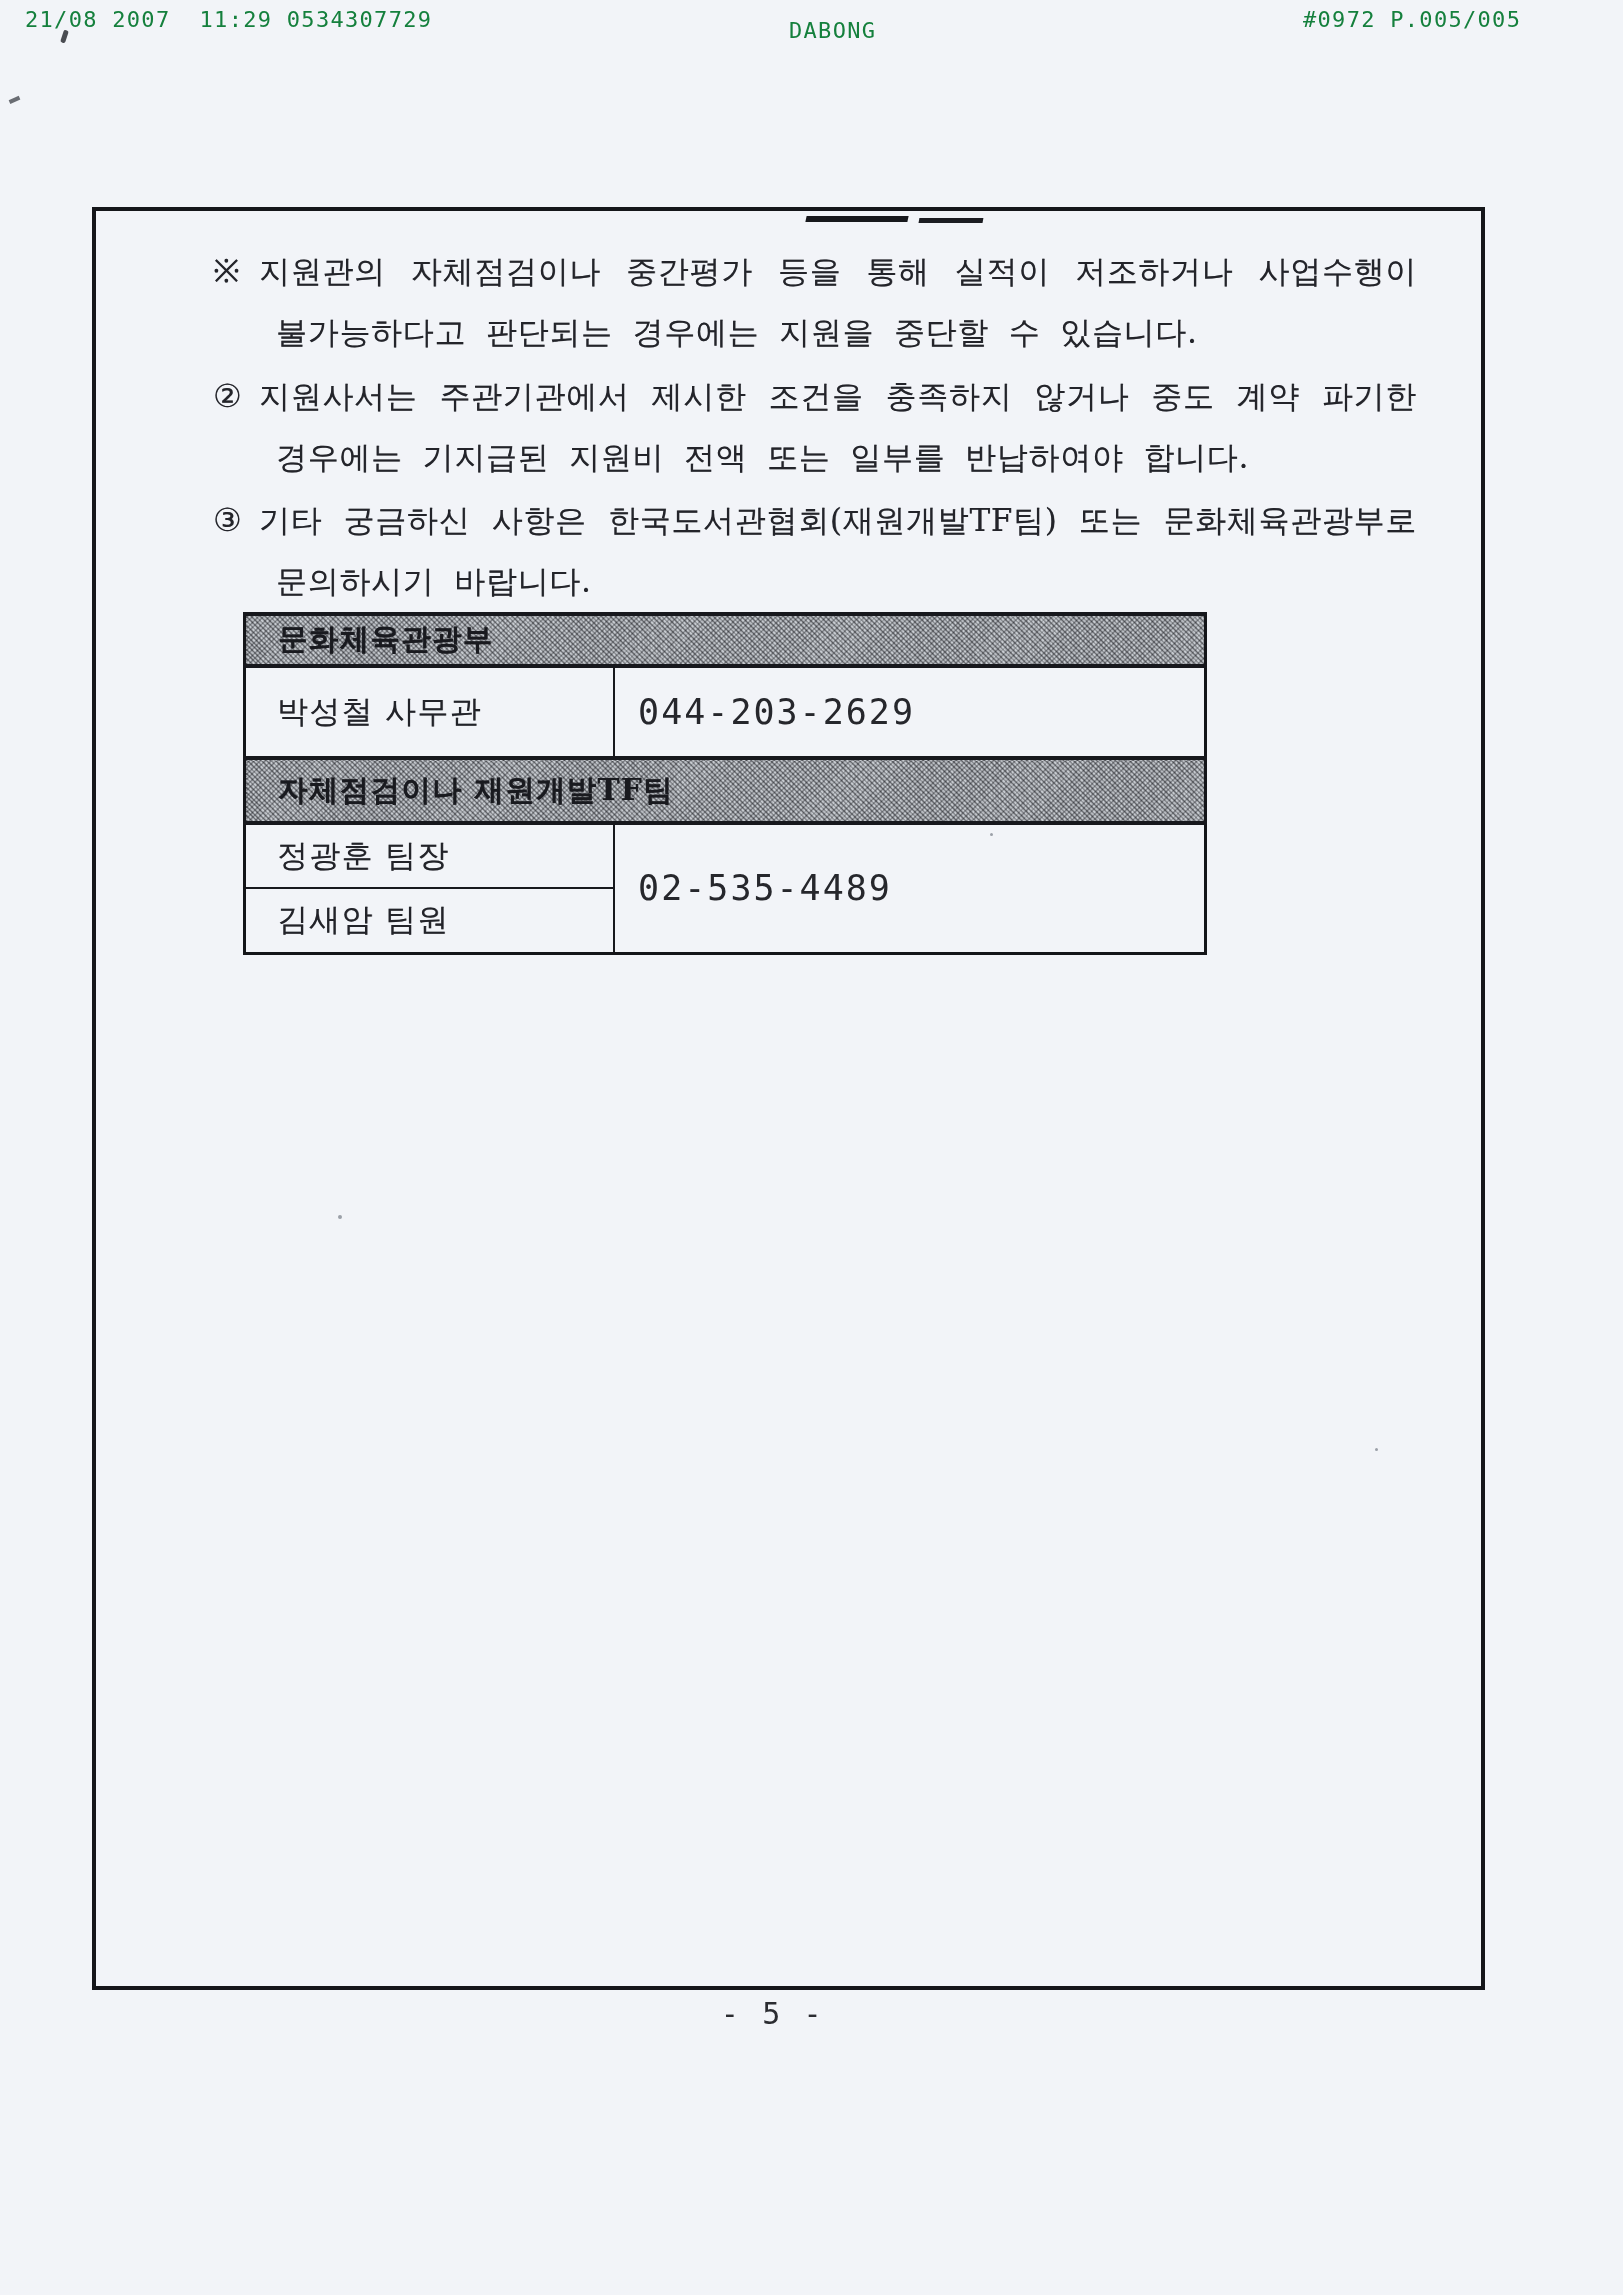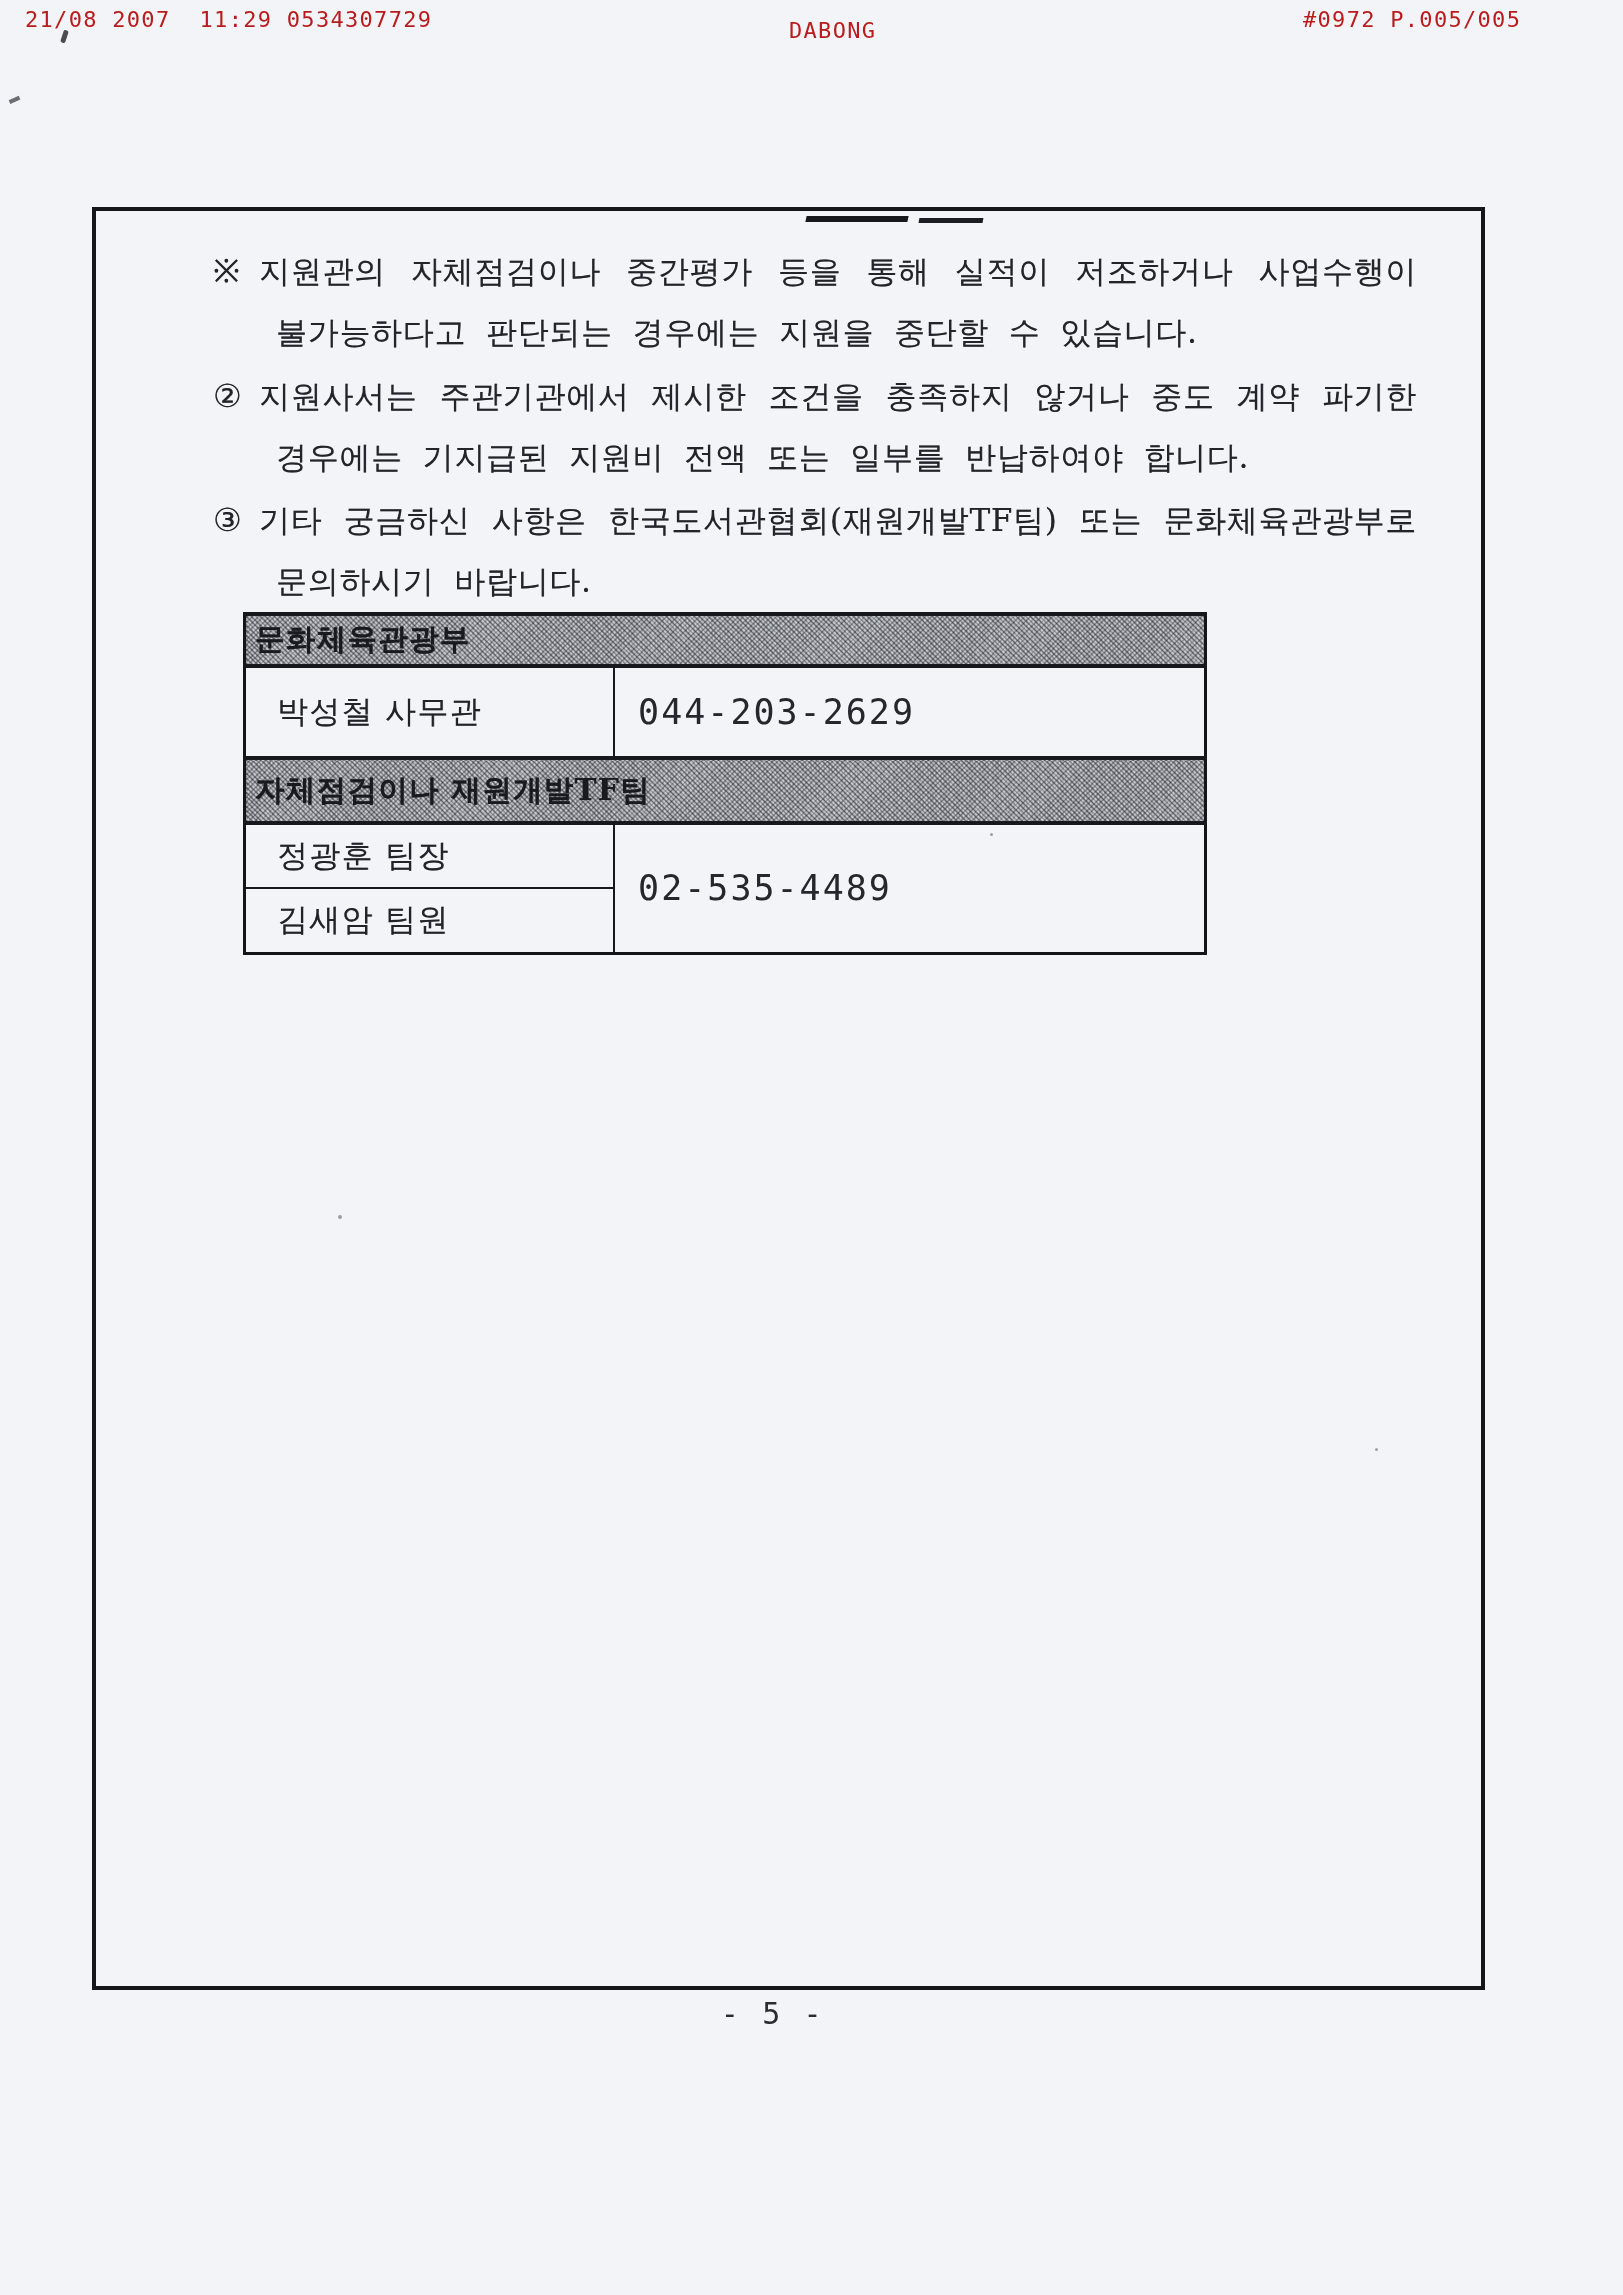--- a/index.html
+++ b/index.html
@@ -9,21 +9,21 @@
     background:#f2f4f8;
     font-family:"DejaVu Serif", serif;
     color:#23242a;
     overflow:hidden;
   }
 
   
   .fax-header {
     position:absolute; left:0; top:6.5px; width:1624px; height:29px;
     font-family:"DejaVu Sans Mono", monospace;
-    font-size:22px; color:#b91c1c; letter-spacing:1.3px;
+    font-size:22px; color:#15803d; letter-spacing:1.3px;
   }
   .fax-header span { position:absolute; white-space:pre; }
   .fax-left  { left:25px;  top:0; }
   .fax-mid   { left:789px; top:11px; }
   .fax-right { left:1303px; top:0; }
 
   
   .artifact { position:absolute; background:#4a4c52; }
   .art-tick  { left:62px;  top:30px;  width:4.6px;  height:13px; transform:rotate(18deg); border-radius:2px; }
   .art-dash  { left:9.2px;  top:98px; width:10.5px; height:3.9px;  transform:rotate(-24deg); background:#6a6d73; }
@@ -70,21 +70,21 @@
   }
   .contact-table col.c1 { width:38.4%; }
   .contact-table col.c2 { width:61.6%; }
   .contact-table th, .contact-table td {
     border:2.6px solid #17181d;
     vertical-align:middle;
   }
   .contact-table { border:3.9px solid #141519; }
   th.org-cell {
     height:52px;
-    text-align:left; padding-left:9px;
+    text-align:left; padding-left:32px;
     font-size:29.5px; font-weight:700; letter-spacing:1.3px;
     color:#191a1f;
     border-top-width:4.6px; border-bottom-width:4.6px;
     background-color:#c6cacf;
     background-image:
       repeating-linear-gradient(45deg,  rgba(22,23,28,0.50) 0 1.3px, rgba(0,0,0,0) 1.3px 3.3px),
       repeating-linear-gradient(-45deg, rgba(35,36,42,0.40) 0 1.3px, rgba(0,0,0,0) 1.3px 3.9px),
       repeating-linear-gradient(90deg,  rgba(50,52,58,0.22) 0 0.7px, rgba(0,0,0,0) 0.7px 2.6px);
     text-shadow:0.3px 0.3px 0 rgba(20,20,25,0.6);
     margin-left:16px;

